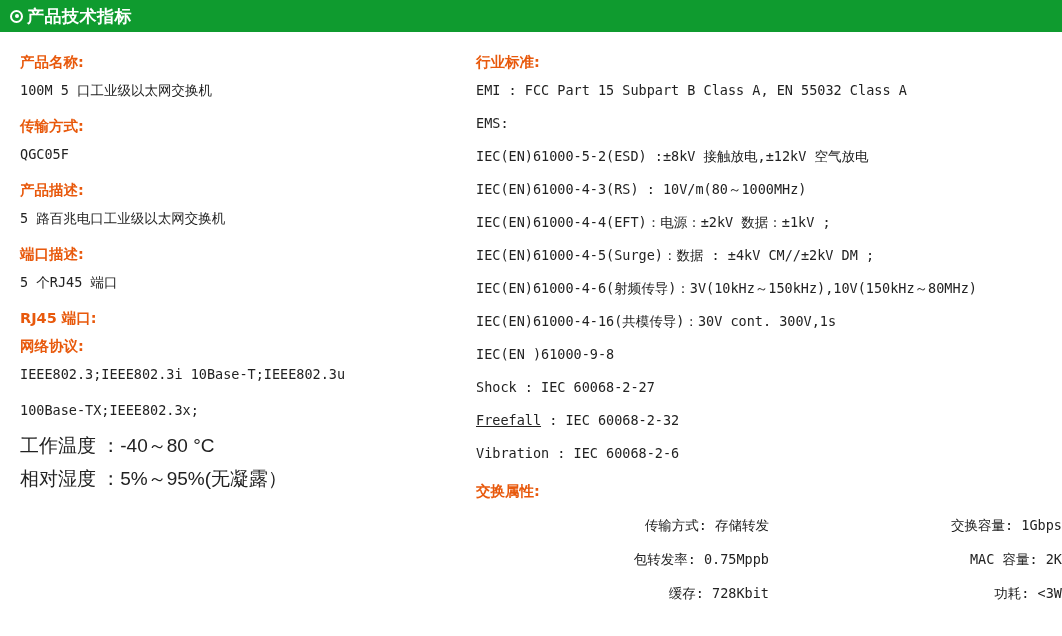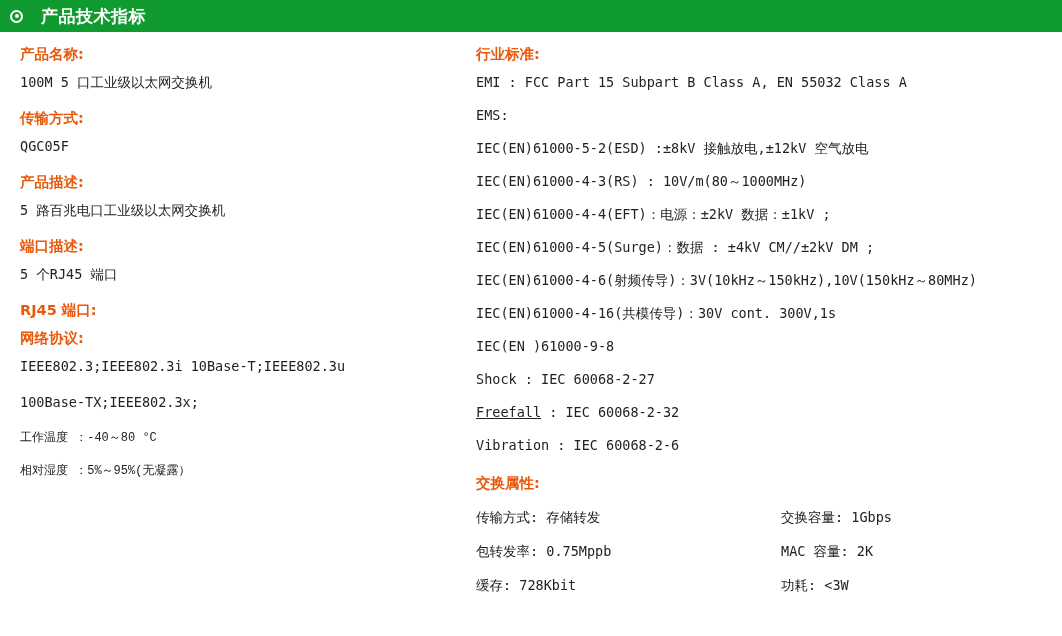--- a/index.html
+++ b/index.html
@@ -47,26 +47,25 @@
     height: 4px;
     border-radius: 50%;
     background: #ffffff;
   }
   .header .title {
     color: #ffffff;
     font-size: 17px;
     font-weight: bold;
     letter-spacing: 0.5px;
     font-family: "DejaVu Sans", sans-serif;
-    margin-left: 14px;
   }
   
   .columns {
     display: flex;
-    padding-top: 12px;
+    padding-top: 20px;
   }
   .col-left {
     width: 440px;
     padding-left: 20px;
     box-sizing: border-box;
   }
   .col-right {
     width: 622px;
     padding-left: 36px;
     box-sizing: border-box;
@@ -104,36 +103,37 @@
     white-space: nowrap;
   }
   .std-line .u {
     text-decoration: underline;
   }
   
   .attr-grid {
     display: flex;
     flex-wrap: wrap;
     margin-top: 14px;
+    text-align: right;
   }
   .attr-cell {
     width: 50%;
     font-size: 13.5px;
     font-family: "DejaVu Sans Mono", monospace;
     color: #222222;
     line-height: 20px;
     margin-bottom: 14px;
     box-sizing: border-box;
   }
   .attr-cell.right-col {
     padding-left: 12px;
   }
   .env-line {
-    font-size: 12px;
-    font-family: Liberation Mono, monospace;
+    font-size: 19px;
+    font-family: Liberation Sans, sans-serif;
     color: #222222;
     line-height: 20px;
     margin: 0 0 13px 0;
   }
 </style>
 </head>
 <body>
 
 <div class="page">
 

